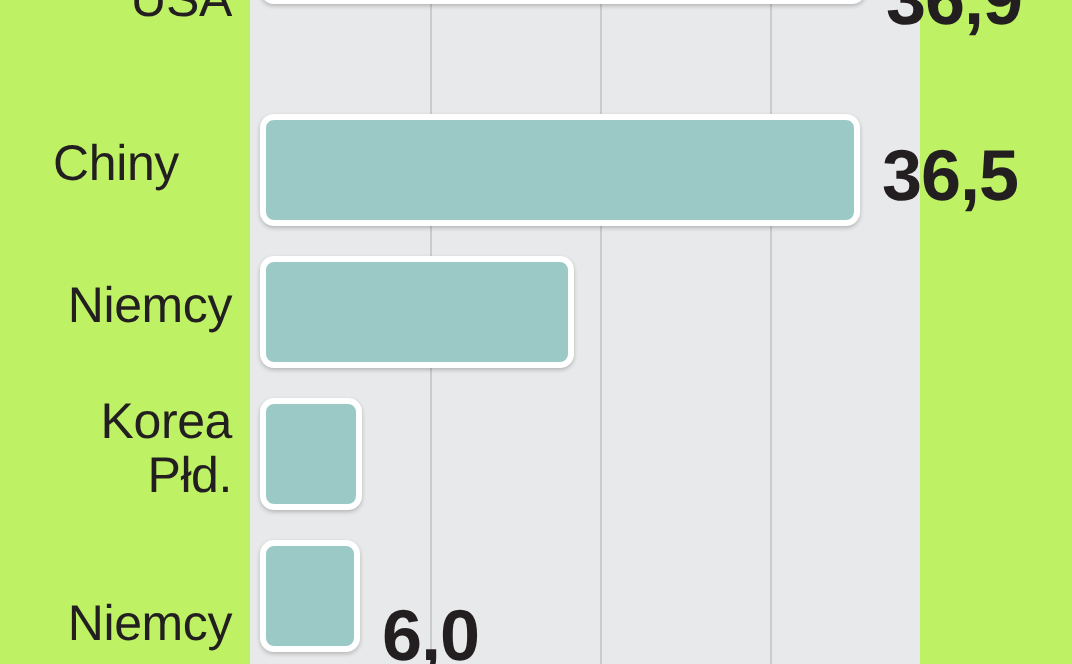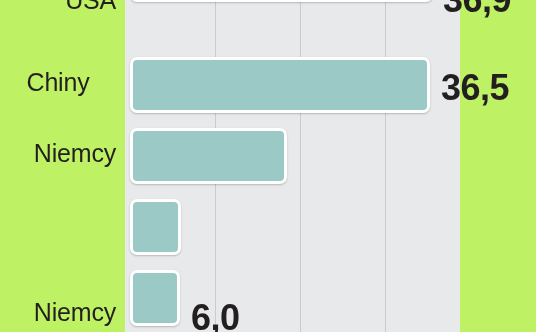--- a/index.html
+++ b/index.html
@@ -101,20 +101,22 @@
     <div class="bar" style="top:0px;height:56px;width:300px;background:#9bc9c5;"></div>
     <div class="val-label" style="left:441px;top:13px;">36,5</div>
   </div>
 
   <div class="row" style="top:128px;height:56px;">
     <div class="cat-label" style="top:12px;">Niemcy</div>
     <div class="bar" style="top:0px;height:56px;width:157px;background:#9bc9c5;"></div>
   </div>
 
   <div class="row" style="top:199px;height:56px;">
+    <div class="cat-label" style="top:-1px;">Korea
+Płd.</div>
     <div class="bar" style="top:0px;height:56px;width:51px;background:#9bc9c5;"></div>
   </div>
 
   <div class="row" style="top:270px;height:62px;">
     <div class="cat-label" style="top:29px;">Niemcy</div>
     <div class="bar" style="top:0px;height:56px;width:50px;background:#9bc9c5;"></div>
     <div class="val-label" style="left:191px;top:30px;">6,0</div>
   </div>
 
 </div>

